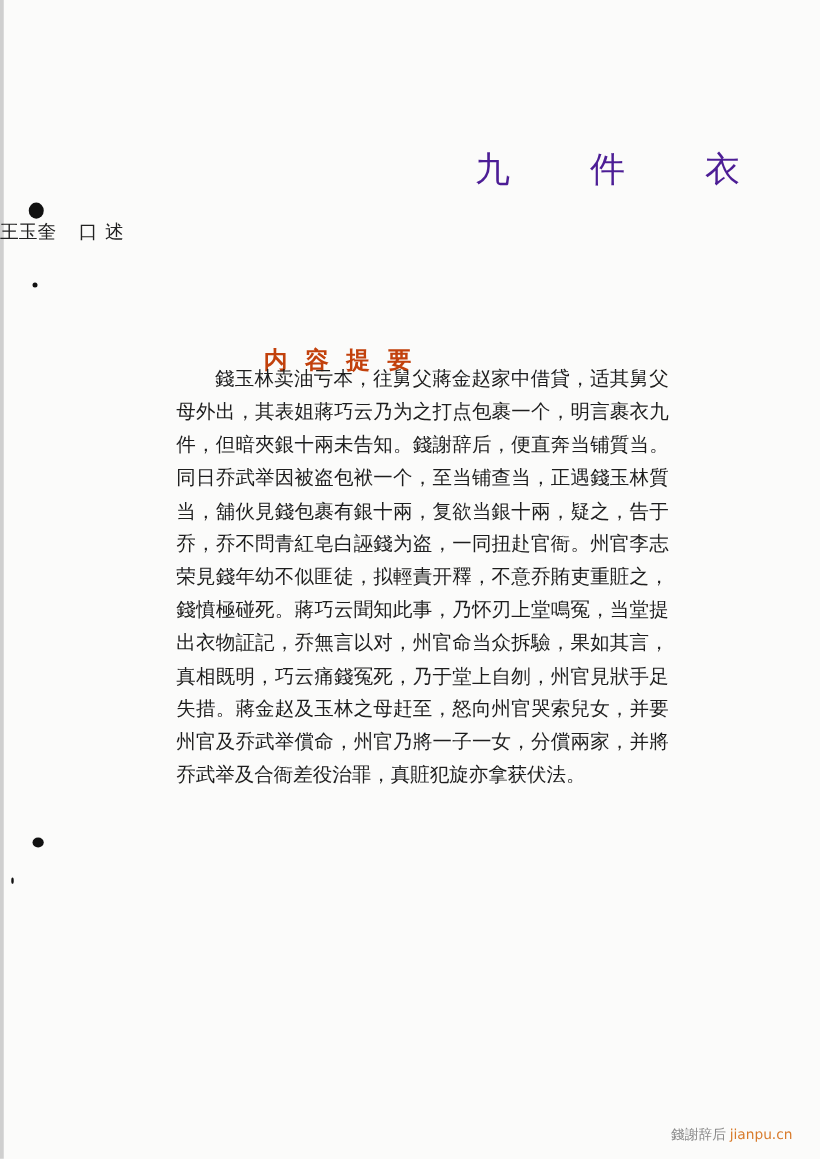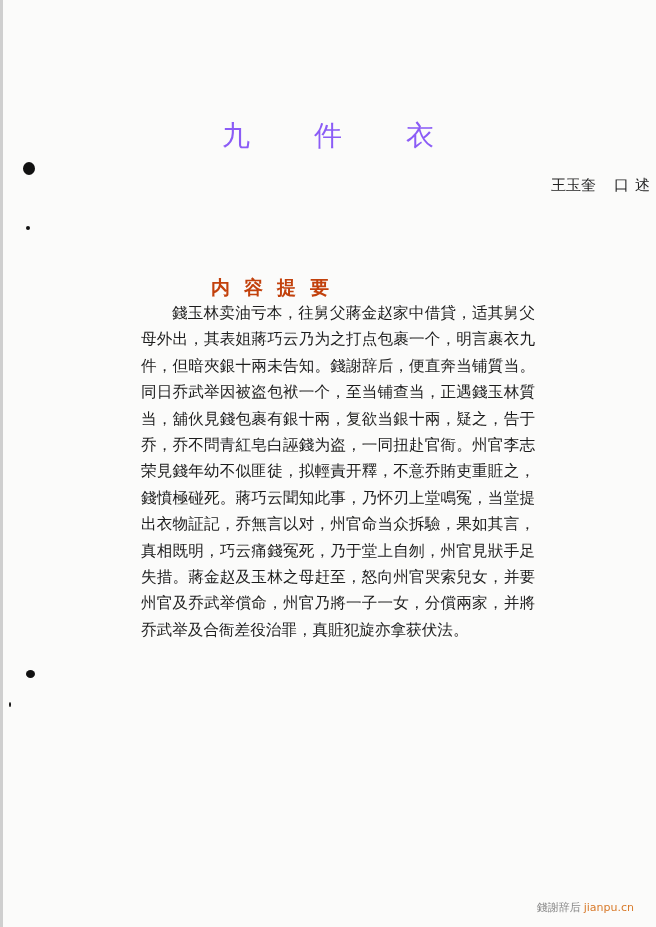--- a/index.html
+++ b/index.html
@@ -3,35 +3,35 @@
 <meta charset="utf-8">
 <style>
   html, body { margin: 0; padding: 0; }
   body {
     width: 656px; height: 927px; background: #fbfbfa; position: relative; overflow: hidden;
     font-family: "DejaVu Serif", "Liberation Serif", serif; color: #1a1a1a;
   }
   .left-edge { position: absolute; left: 0; top: 0; width: 3px; height: 927px; background: #cfcfcf; }
   .punch { position: absolute; background: #111; border-radius: 50%; }
   .title {
-    position: absolute; top: 98px; left: 0; width: 656px; text-align: center;
-    font-size: 28px; letter-spacing: 64px; text-indent: 64px; font-weight: normal; color: #8b5cf6;
+    position: absolute; top: 98px; left: 0; width: 656px; text-align: right;
+    font-size: 28px; letter-spacing: 64px; text-indent: 64px; font-weight: normal; color: #4c1d95;
   }
   .author {
-    position: absolute; top: 176px; left: 0; width: 656px; text-align: right;
+    position: absolute; top: 176px; left: 0; width: 656px; text-align: left;
     font-size: 15px; color: #222;
   }
   .author span + span { margin-left: 18px; letter-spacing: 6px; }
   .section-heading {
     position: absolute; top: 259px; left: 0; width: 540px; text-align: center;
     font-size: 19px; font-weight: bold; letter-spacing: 14px; text-indent: 14px; color: #c2410c;
     font-family: "DejaVu Sans", "Liberation Sans", sans-serif;
   }
   .summary {
-    position: absolute; top: 300px; left: 141px; width: 394px;
+    position: absolute; top: 290px; left: 141px; width: 394px;
     font-size: 15.6px; line-height: 26.4px; color: #1d1d1d;
     text-align: justify; text-indent: 31px; margin: 0;
   }
   .watermark {
     position: absolute; right: 22px; bottom: 12px; font-size: 11px; color: #888;
     font-family: "DejaVu Sans", "Liberation Sans", sans-serif;
   }
   .watermark .domain { color: #d87a2a; margin-left: 3px; }
 </style>
 </head>

